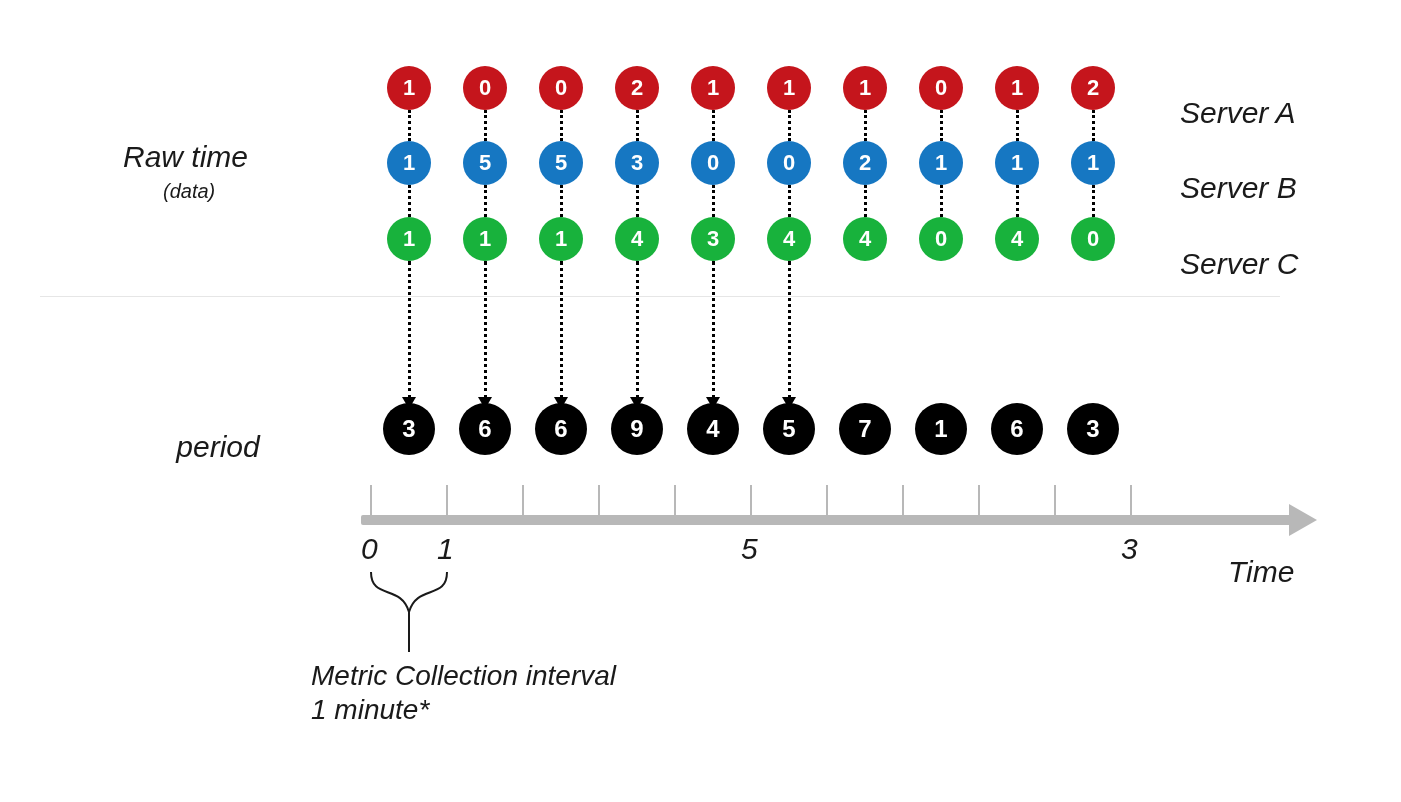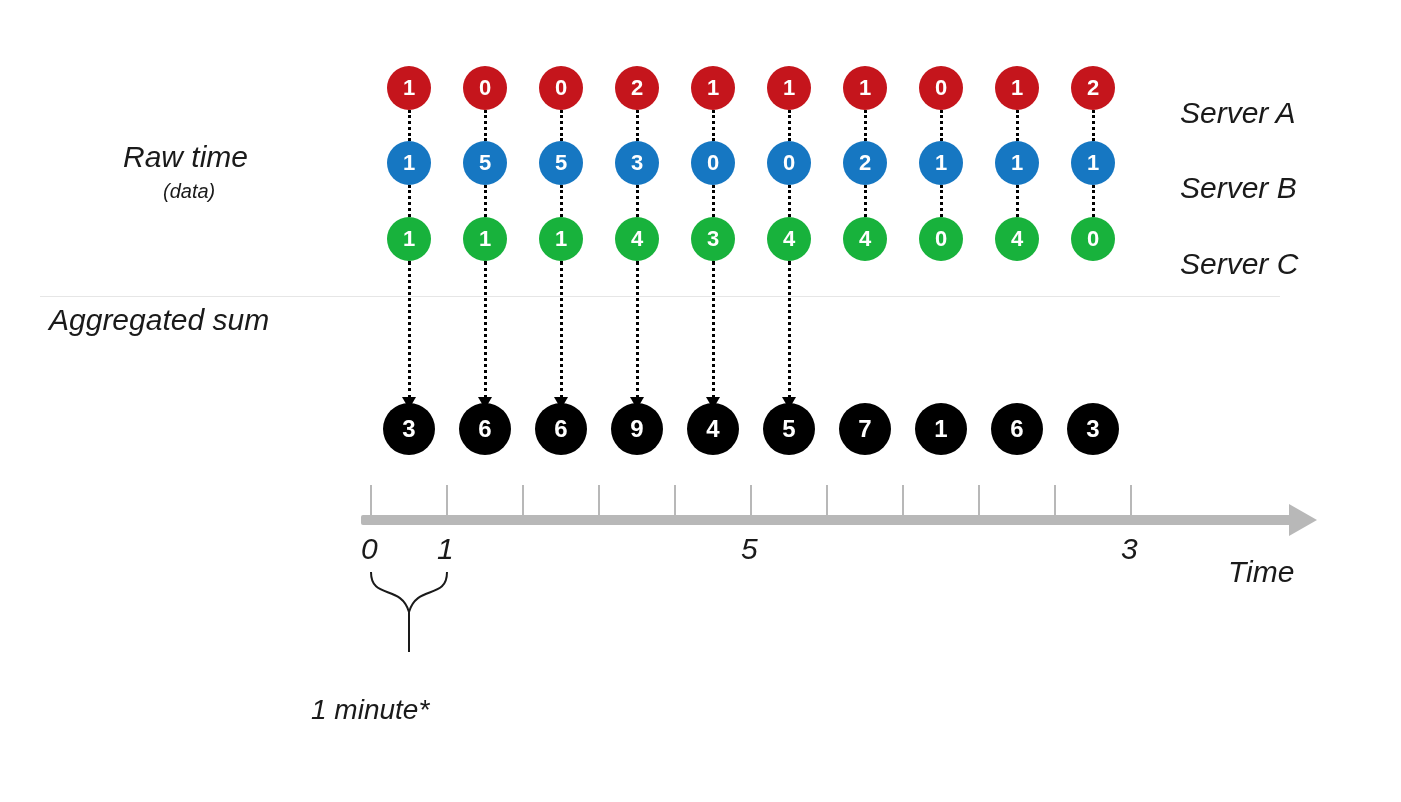--- a/index.html
+++ b/index.html
@@ -83,22 +83,22 @@
   }
 </style>
 </head>
 <body>
 
 <div class="canvas" id="cv">
 
   <div class="label" style="left:123px; top:140px;">Raw time</div>
   <div class="label small" style="left:163px; top:180px;">(data)</div>
 
-  <div class="label" style="left:49px; top:303px;">Aggregated sum</div>
-
+
+  <div class="label center" style="left:123px; top:430px; width:190px;">period</div>
 
   <div class="hr" style="left:40px; top:296px; width:1240px;"></div>
 
   <div class="label" id="lblA" style="top: 96px; left: 1180px;">Server A</div>
   <div class="label" id="lblB" style="top: 171px; left: 1180px;">Server B</div>
   <div class="label" id="lblC" style="top: 247px; left: 1180px;">Server C</div>
 
   <div class="axis-line" id="axisLine" style="left: 361px; top: 515px; width: 930px;"></div>
   <div class="axis-arrow" id="axisArrow" style="left: 1289px; top: 504px;"></div>
 
@@ -108,20 +108,21 @@
   <div class="label" id="tick1L" style="left: 437px; top: 532px;">1</div>
   <div class="label" id="tick5L" style="left: 741px; top: 532px;">5</div>
   <div class="label" id="tick10L" style="left: 1121px; top: 532px;">3</div>
 
   <svg class="brace" id="braceSvg" width="1401" height="802" viewBox="0 0 1401 802" style="left: 0px; top: 0px; width: 1401px; height: 802px;">
       <path d="M 371 572
      C 371 600, 401 584, 409 612
      C 417 584, 447 600, 447 572" fill="none" stroke="#1a1a1a" stroke-width="2"></path>
       <line x1="409" y1="612" x2="409" y2="652" stroke="#1a1a1a" stroke-width="2"></line>
     </svg>
+  <div class="label" id="intL1" style="font-size: 28px; left: 311px; top: 660px;">Metric Collection interval</div>
   <div class="label" id="intL2" style="font-size: 28px; left: 311px; top: 694px;">1 minute*</div>
 <div class="dot " style="left: 387px; top: 66px; background: rgb(197, 21, 28);">1</div>
     <div class="dot " style="left: 463px; top: 66px; background: rgb(197, 21, 28);">0</div>
     <div class="dot " style="left: 539px; top: 66px; background: rgb(197, 21, 28);">0</div>
     <div class="dot " style="left: 615px; top: 66px; background: rgb(197, 21, 28);">2</div>
     <div class="dot " style="left: 691px; top: 66px; background: rgb(197, 21, 28);">1</div>
     <div class="dot " style="left: 767px; top: 66px; background: rgb(197, 21, 28);">1</div>
     <div class="dot " style="left: 843px; top: 66px; background: rgb(197, 21, 28);">1</div>
     <div class="dot " style="left: 919px; top: 66px; background: rgb(197, 21, 28);">0</div>
     <div class="dot " style="left: 995px; top: 66px; background: rgb(197, 21, 28);">1</div>

